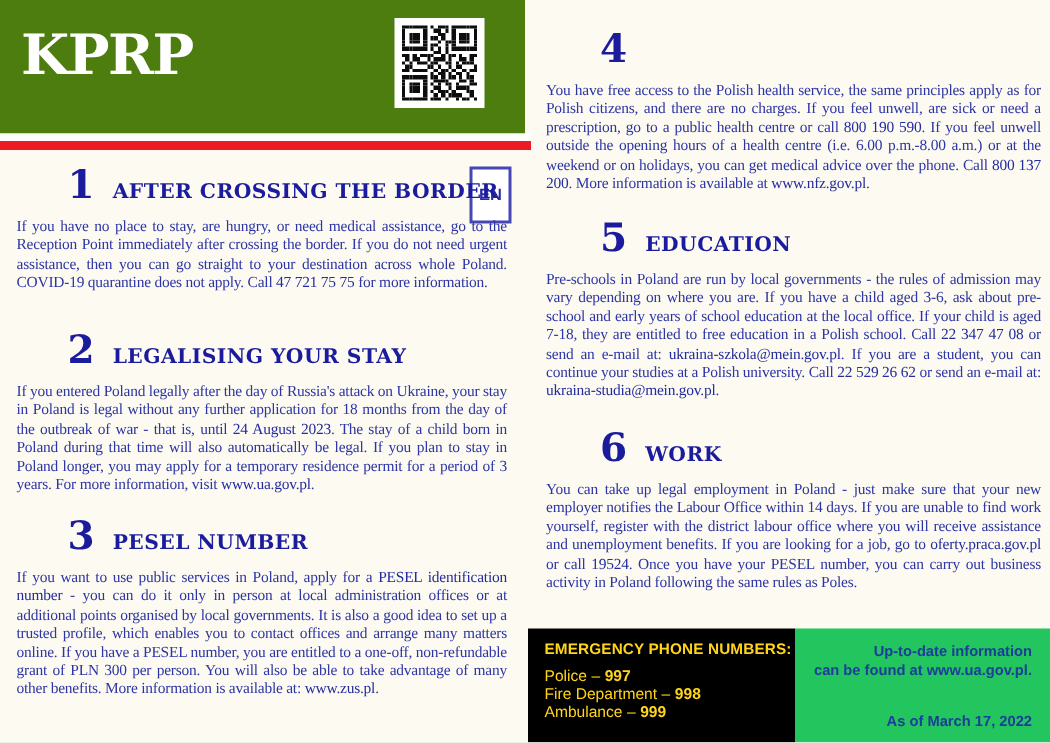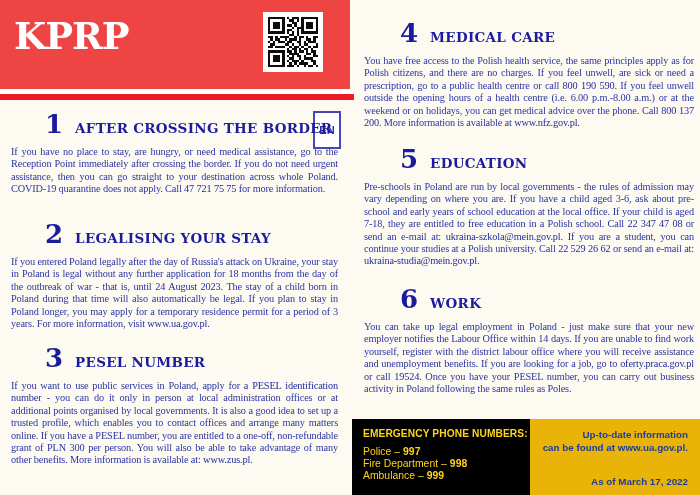--- a/index.html
+++ b/index.html
@@ -1,20 +1,20 @@
 <!DOCTYPE html>
 <html><head>
 <meta charset="utf-8">
 <style>
   html,body{margin:0;padding:0;background:#e8e8e8;}
   .page{position:relative;width:700px;height:495px;background:#fcfaf1;overflow:hidden;
         font-family:"Liberation Serif",serif;}
 
   
-  .hdr{position:absolute;left:0;top:0;width:350px;height:89px;background:#ef4444;}
+  .hdr{position:absolute;left:0;top:0;width:350px;height:89px;background:#4d7c0f;}
   .stripe-w{position:absolute;left:0;top:89px;width:354px;height:5px;background:#ffffff;}
   .stripe-r{position:absolute;left:0;top:94px;width:354px;height:6px;background:#ed1b24;}
   .kprp{position:absolute;left:14px;top:16px;color:#ffffff;font-family:"DejaVu Serif",serif;
         font-weight:700;font-size:37px;line-height:40px;letter-spacing:-1px;}
   .org{position:absolute;left:110px;top:21px;color:#ffffff;font-family:"DejaVu Serif",serif;
        font-size:9.5px;line-height:11.5px;font-weight:700;}
   .qr{position:absolute;left:263px;top:12px;width:60px;height:60px;background:#ffffff;
       padding:5px;box-sizing:border-box;}
   .qr-grid{display:grid;grid-template-columns:repeat(21,1fr);grid-auto-rows:1fr;width:50px;height:50px;}
   .qr-grid div.on{background:#0d0d0d;}
@@ -42,21 +42,21 @@
 
   
   .em-box{position:absolute;left:352px;top:419px;width:178px;height:76px;background:#000000;
           box-sizing:border-box;padding:9px 6px 0 11px;font-family:"Liberation Sans",sans-serif;
           color:#ffd41a;overflow:hidden;}
   .em-title{font-size:10.2px;font-weight:700;letter-spacing:.1px;margin-bottom:7px;white-space:nowrap;}
   .em-item{font-size:10.4px;line-height:11.8px;white-space:nowrap;}
   .em-item .num{font-weight:700;}
   .em-item .sep{margin:0 3px;}
 
-  .info-box{position:absolute;left:530px;top:419px;width:170px;height:76px;background:#eab308;
+  .info-box{position:absolute;left:530px;top:419px;width:170px;height:76px;background:#22c55e;
             box-sizing:border-box;padding:9px 12px 0 6px;font-family:"Liberation Sans",sans-serif;
             color:#1c3d9a;text-align:right;overflow:hidden;}
   .info-line{font-size:9.8px;font-weight:700;line-height:13px;white-space:nowrap;}
   .info-date{position:absolute;right:12px;bottom:8px;font-size:9.8px;font-weight:700;
              color:#1c3d9a;white-space:nowrap;}
 </style>
 </head>
 <body>
 
 <div class="page">
@@ -534,21 +534,20 @@
     <div class="sec-head">
       <span class="sec-num">3</span>
       <span class="sec-title">PESEL NUMBER</span>
     </div>
     <p class="sec-body"><span>If you want to use public services in Poland, apply for a </span><b>PESEL identification number</b><span> - you can do it only in person at local administration offices or at additional points organised by local governments. It is also a good idea to set up a trusted profile, which enables you to contact offices and arrange many matters online. If you have a PESEL number, you are entitled to a one-off, non-refundable grant of PLN 300 per person. You will also be able to take advantage of many other benefits. More information is available at: </span><b class="link">www.zus.pl</b><span>.</span></p>
   </div>
 
   <div class="section col-r" style="top:20px">
     <div class="sec-head">
       <span class="sec-num">4</span>
-      <span class="sec-title">MEDICAL CARE</span>
     </div>
     <p class="sec-body"><span>You have free access to the Polish health service, the same principles apply as for Polish citizens, and there are no charges. If you feel unwell, are sick or need a prescription, go to a public health centre or call </span><b>800 190 590</b><span>. If you feel unwell outside the opening hours of a health centre (i.e. 6.00 p.m.-8.00 a.m.) or at the weekend or on holidays, you can get medical advice over the phone. Call </span><b>800 137 200</b><span>. More information is available at </span><b class="link">www.nfz.gov.pl</b><span>.</span></p>
   </div>
 
   <div class="section col-r" style="top:146px">
     <div class="sec-head">
       <span class="sec-num">5</span>
       <span class="sec-title">EDUCATION</span>
     </div>
     <p class="sec-body"><span>Pre-schools in Poland are run by local governments - the rules of admission may vary depending on where you are. If you have a child aged 3-6, ask about pre-school and early years of school education at the local office. If your child is aged 7-18, they are entitled to free education in a Polish school. Call </span><b>22 347 47 08</b><span> or send an e-mail at: </span><b class="link">ukraina-szkola@mein.gov.pl</b><span>. If you are a student, you can continue your studies at a Polish university. Call </span><b>22 529 26 62</b><span> or send an e-mail at: </span><b class="link">ukraina-studia@mein.gov.pl</b><span>.</span></p>

